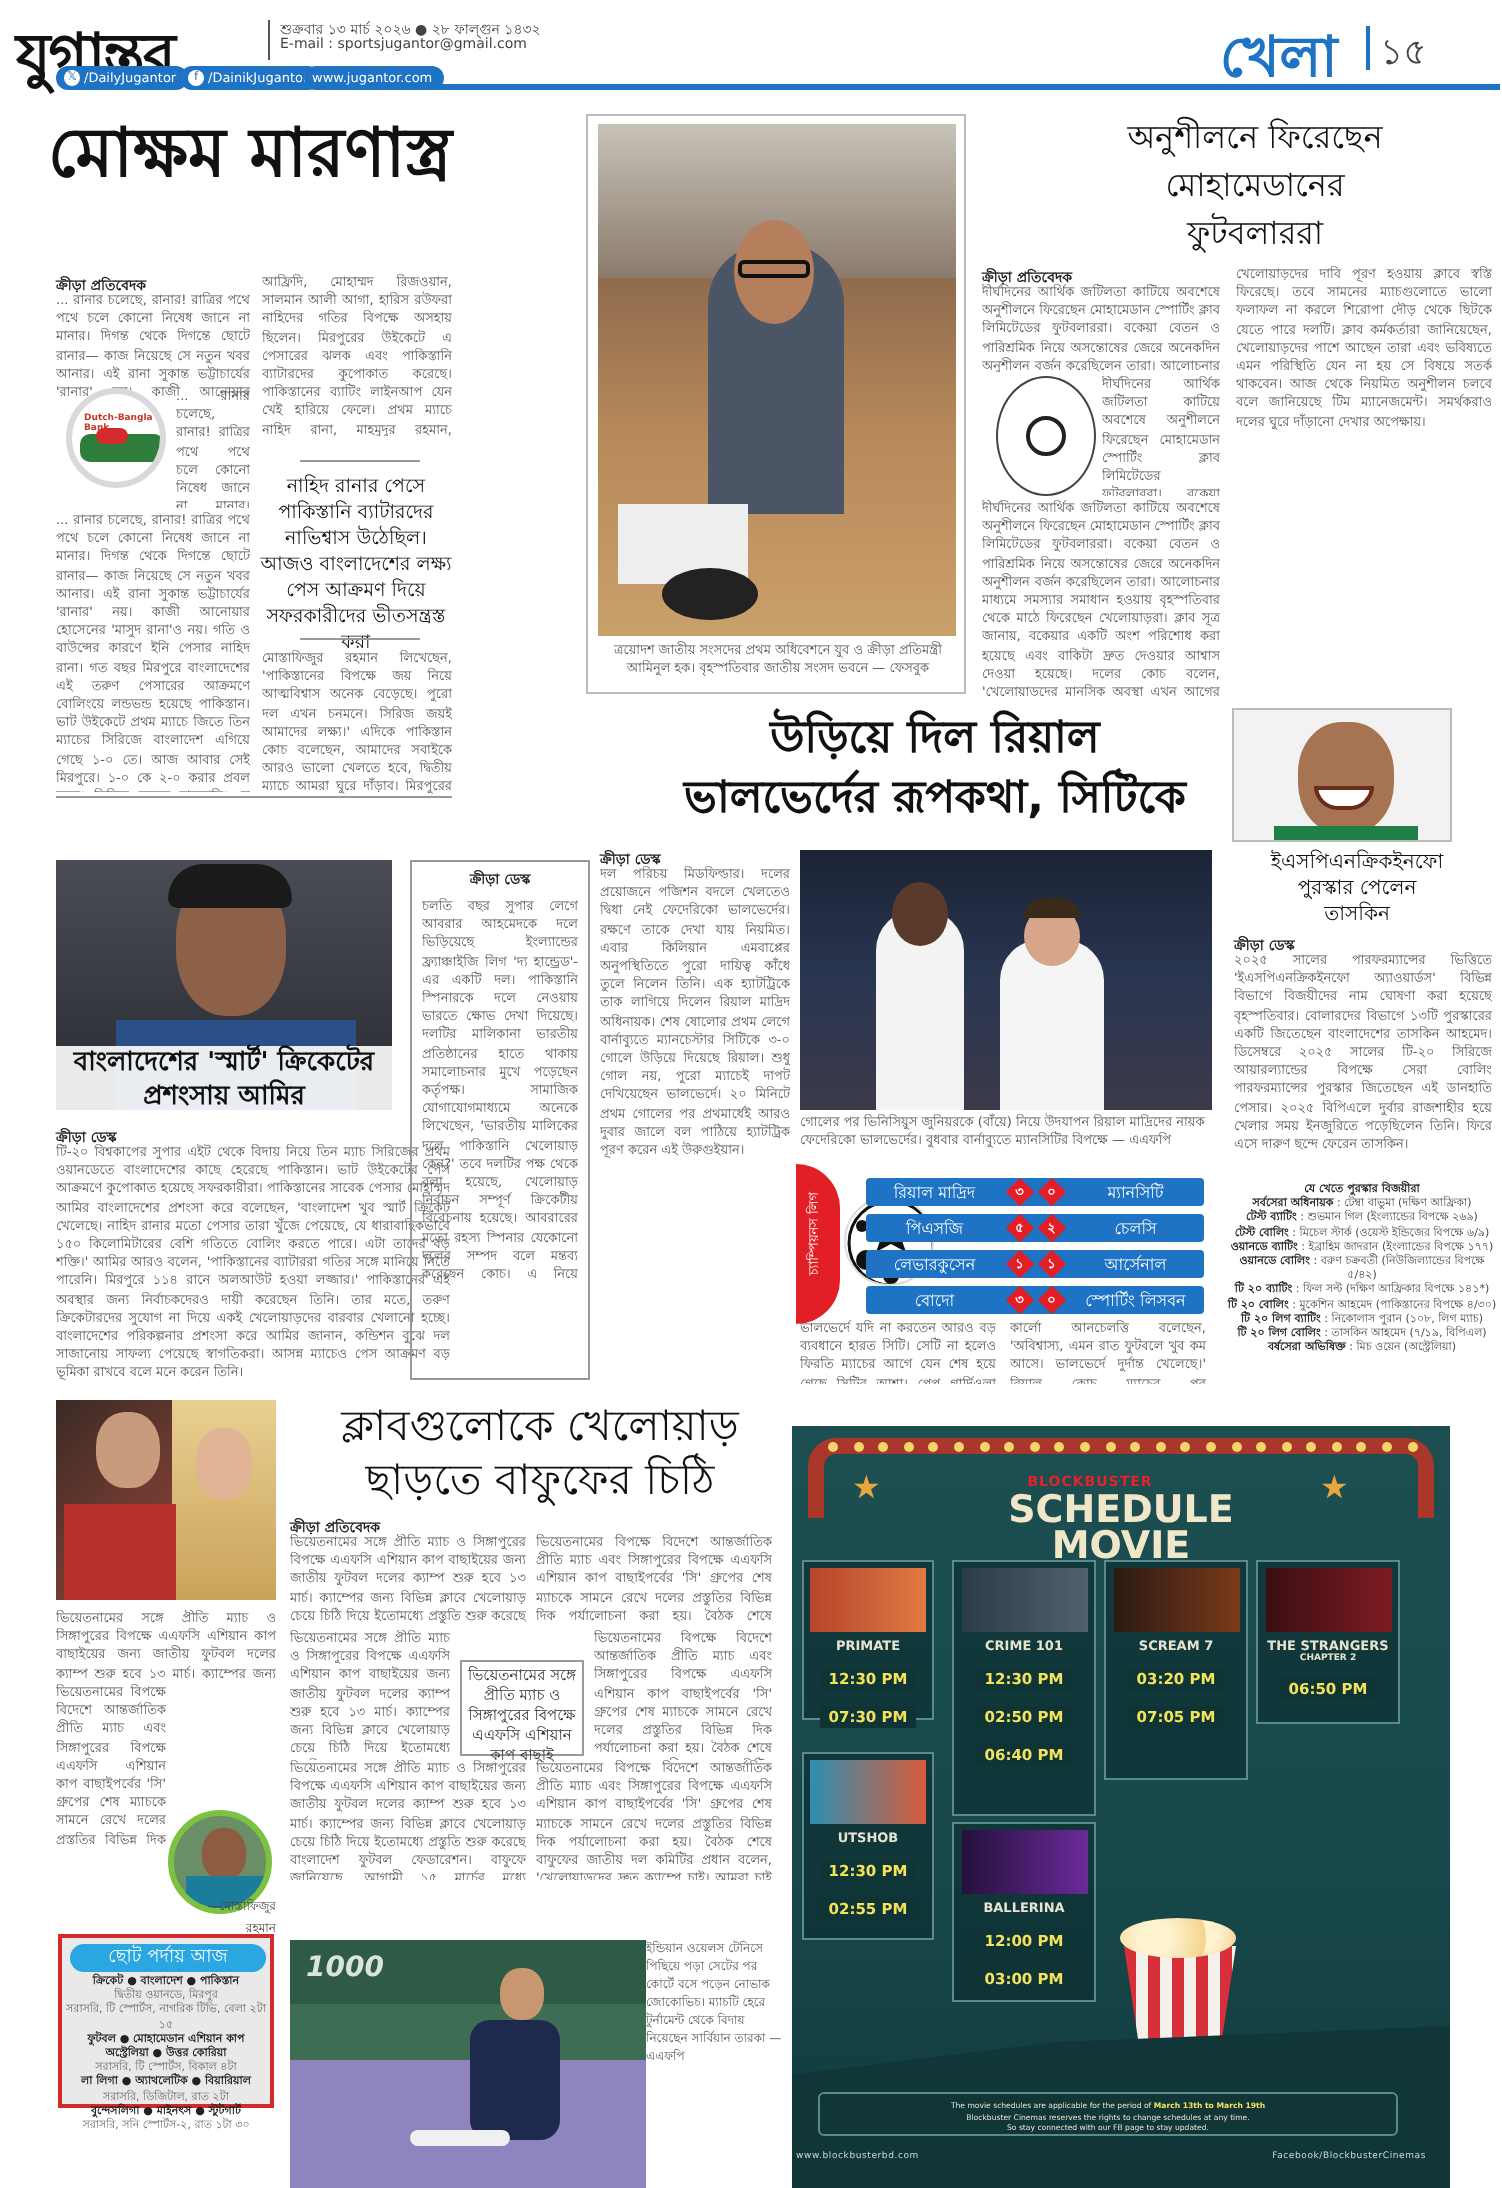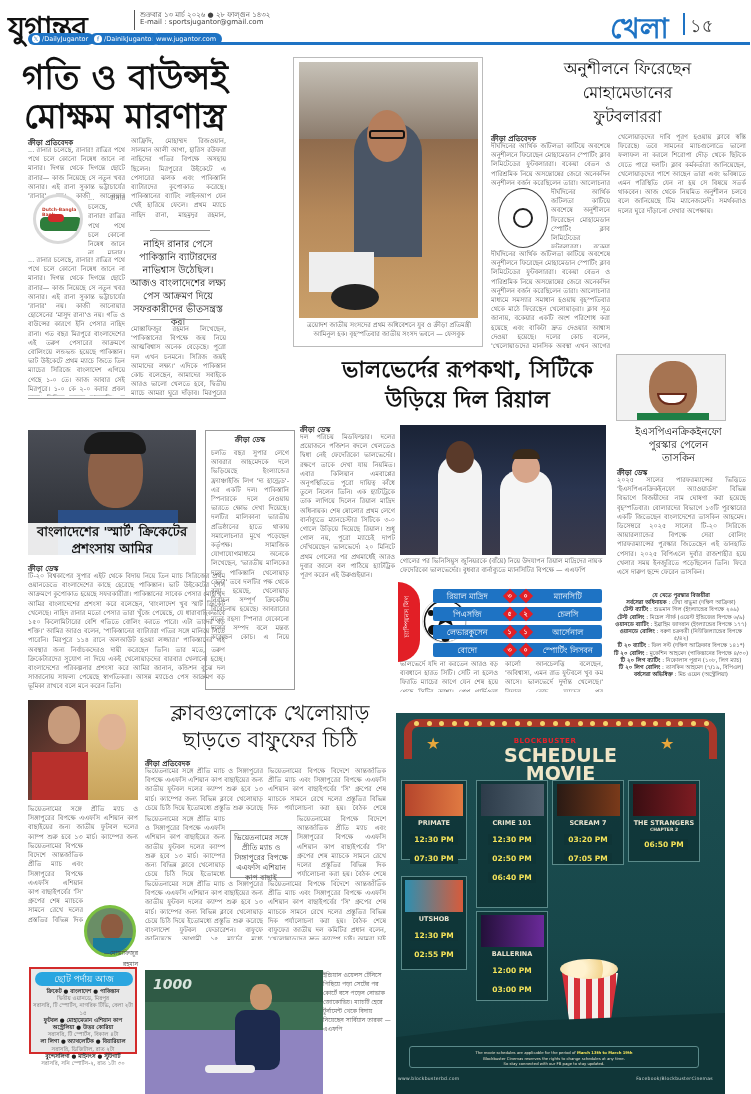--- a/index.html
+++ b/index.html
@@ -56,21 +56,20 @@
 <div class="abs mast-mail">E-mail : sportsjugantor@gmail.com</div>
 <div class="abs social" style="left:28px"><span class="ic">𝕏</span><span>/DailyJugantor</span></div>
 <div class="abs social" style="left:90px"><span class="ic">f</span><span>/DainikJugantor</span></div>
 <div class="abs social" style="left:152px"><span>www.jugantor.com</span></div>
 <div class="abs blueline"></div>
 <div class="abs section-title">খেলা</div>
 <div class="abs section-sep"></div>
 <div class="abs page-no">১৫</div>
 
 <div class="abs headline" style="left:20px;top:58px;width:210px;font-size:34px;font-weight:bold">
-  <div>গতি ও বাউন্সই</div>
   <div>মোক্ষম মারণাস্ত্র</div>
 </div>
 <div class="abs byline" style="left:28px;top:137px">ক্রীড়া প্রতিবেদক</div>
 <div class="abs body-text" style="left:28px;top:146px;width:97px;height:52px">... রানার চলেছে, রানার! রাত্রির পথে পথে চলে কোনো নিষেধ জানে না মানার। দিগন্ত থেকে দিগন্তে ছোটে রানার— কাজ নিয়েছে সে নতুন খবর আনার। এই রানা সুকান্ত ভট্টাচার্যের 'রানার' নয়। কাজী আনোয়ার হোসেনের 'মাসুদ রানা'ও নয়। গতি ও বাউন্সের কারণে ইনি পেসার নাহিদ রানা। গত বছর মিরপুরে বাংলাদেশের এই তরুণ পেসারের আক্রমণে বোলিংয়ে লন্ডভন্ড হয়েছে পাকিস্তান। ভাট উইকেটে প্রথম ম্যাচে জিতে তিন ম্যাচের সিরিজে বাংলাদেশ এগিয়ে গেছে ১-০ তে। আজ আবার সেই মিরপুরে। ১-০ কে ২-০ করার প্রবল লক্ষ্য। সিরিজ জয়ের হাতছানি। যে কৌশলে প্রথম ম্যাচে বাংলাদেশ কুপোকাত করেছিল পাকিস্তানকে, সেই একই কৌশল আজও প্রয়োগ করবে স্বাগতিকরা। সেই কৌশল হচ্ছে ফাস্ট বোলিং। নাহিদ রানার পেসে পাকিস্তানি ব্যাটারদের নাভিশ্বাস উঠেছিল। তাই আজও বাংলাদেশের লক্ষ্য পেস আক্রমণ দিয়ে সফরকারীদের ভীতসন্ত্রস্ত করা।</div>
 <div class="abs" style="left:33px;top:194px;width:50px;height:50px;border-radius:50%;border:3px solid #d9d9d9;background:#fff;overflow:hidden">
   <div style="position:absolute;left:6px;top:10px;font-size:4.5px;color:#c23b2b;font-family:'DejaVu Sans',sans-serif;font-weight:bold">Dutch-Bangla Bank</div>
   <div style="position:absolute;left:4px;top:20px;width:42px;height:14px;background:#2e7d3b;border-radius:5px"></div>
   <div style="position:absolute;left:12px;top:17px;width:16px;height:8px;background:#d32b2b;border-radius:4px"></div>
 </div>
 <div class="abs body-text" style="left:88px;top:194px;width:37px;height:60px">... রানার চলেছে, রানার! রাত্রির পথে পথে চলে কোনো নিষেধ জানে না মানার। দিগন্ত থেকে দিগন্তে ছোটে রানার— কাজ নিয়েছে সে নতুন খবর আনার। এই রানা সুকান্ত ভট্টাচার্যের 'রানার' নয়। কাজী আনোয়ার হোসেনের 'মাসুদ রানা'ও নয়। গতি ও বাউন্সের কারণে ইনি পেসার নাহিদ রানা। গত বছর মিরপুরে বাংলাদেশের এই তরুণ পেসারের আক্রমণে বোলিংয়ে লন্ডভন্ড হয়েছে পাকিস্তান। ভাট উইকেটে প্রথম ম্যাচে জিতে তিন ম্যাচের সিরিজে বাংলাদেশ এগিয়ে গেছে ১-০ তে। আজ আবার সেই মিরপুরে। ১-০ কে ২-০ করার প্রবল লক্ষ্য। সিরিজ জয়ের হাতছানি। যে কৌশলে প্রথম ম্যাচে বাংলাদেশ কুপোকাত করেছিল পাকিস্তানকে, সেই একই কৌশল আজও প্রয়োগ করবে স্বাগতিকরা। সেই কৌশল হচ্ছে ফাস্ট বোলিং। নাহিদ রানার পেসে পাকিস্তানি ব্যাটারদের নাভিশ্বাস উঠেছিল। তাই আজও বাংলাদেশের লক্ষ্য পেস আক্রমণ দিয়ে সফরকারীদের ভীতসন্ত্রস্ত করা।</div>
@@ -103,22 +102,22 @@
 <div class="abs" style="left:498px;top:188px;width:50px;height:60px;border-radius:50%;border:1px solid #444;display:flex;align-items:center;justify-content:center">
   <div style="width:20px;height:20px;border:2px solid #222;border-radius:50%"></div>
 </div>
 <div class="abs body-text" style="left:551px;top:188px;width:59px;height:60px">দীর্ঘদিনের আর্থিক জটিলতা কাটিয়ে অবশেষে অনুশীলনে ফিরেছেন মোহামেডান স্পোর্টিং ক্লাব লিমিটেডের ফুটবলাররা। বকেয়া বেতন ও পারিশ্রমিক নিয়ে অসন্তোষের জেরে অনেকদিন অনুশীলন বর্জন করেছিলেন তারা। আলোচনার মাধ্যমে সমস্যার সমাধান হওয়ায় বৃহস্পতিবার থেকে মাঠে ফিরেছেন খেলোয়াড়রা। ক্লাব সূত্র জানায়, বকেয়ার একটি অংশ পরিশোধ করা হয়েছে এবং বাকিটা দ্রুত দেওয়ার আশ্বাস দেওয়া হয়েছে। দলের কোচ বলেন, 'খেলোয়াড়দের মানসিক অবস্থা এখন আগের চেয়ে ভালো। সবাই আন্তরিকতা নিয়ে অনুশীলন করছে। আগামী ম্যাচগুলোতে ভালো ফল করাই আমাদের লক্ষ্য।' লিগ টেবিলে নিজেদের অবস্থান ফেরাতে এখন মরিয়া সাদা-কালোরা।</div>
 <div class="abs body-text" style="left:491px;top:250px;width:119px;height:98px">দীর্ঘদিনের আর্থিক জটিলতা কাটিয়ে অবশেষে অনুশীলনে ফিরেছেন মোহামেডান স্পোর্টিং ক্লাব লিমিটেডের ফুটবলাররা। বকেয়া বেতন ও পারিশ্রমিক নিয়ে অসন্তোষের জেরে অনেকদিন অনুশীলন বর্জন করেছিলেন তারা। আলোচনার মাধ্যমে সমস্যার সমাধান হওয়ায় বৃহস্পতিবার থেকে মাঠে ফিরেছেন খেলোয়াড়রা। ক্লাব সূত্র জানায়, বকেয়ার একটি অংশ পরিশোধ করা হয়েছে এবং বাকিটা দ্রুত দেওয়ার আশ্বাস দেওয়া হয়েছে। দলের কোচ বলেন, 'খেলোয়াড়দের মানসিক অবস্থা এখন আগের চেয়ে ভালো। সবাই আন্তরিকতা নিয়ে অনুশীলন করছে। আগামী ম্যাচগুলোতে ভালো ফল করাই আমাদের লক্ষ্য।' লিগ টেবিলে নিজেদের অবস্থান ফেরাতে এখন মরিয়া সাদা-কালোরা।</div>
 <div class="abs body-text" style="left:618px;top:133px;width:128px;height:200px">খেলোয়াড়দের দাবি পূরণ হওয়ায় ক্লাবে স্বস্তি ফিরেছে। তবে সামনের ম্যাচগুলোতে ভালো ফলাফল না করলে শিরোপা দৌড় থেকে ছিটকে যেতে পারে দলটি। ক্লাব কর্মকর্তারা জানিয়েছেন, খেলোয়াড়দের পাশে আছেন তারা এবং ভবিষ্যতে এমন পরিস্থিতি যেন না হয় সে বিষয়ে সতর্ক থাকবেন। আজ থেকে নিয়মিত অনুশীলন চলবে বলে জানিয়েছে টিম ম্যানেজমেন্ট। সমর্থকরাও দলের ঘুরে দাঁড়ানো দেখার অপেক্ষায়।</div>
 
 <div class="abs hr" style="left:28px;top:398px;width:198px"></div>
 
 <div class="abs headline" style="left:300px;top:355px;width:335px;font-size:22px;line-height:30px;font-weight:bold">
+  <div>উড়িয়ে দিল রিয়াল</div>
   <div>ভালভের্দের রূপকথা, সিটিকে</div>
-  <div>উড়িয়ে দিল রিয়াল</div>
 </div>
 
 <div class="abs photo" style="left:616px;top:354px;width:110px;height:67px;border:1px solid #bbb;background:#f2f2f2">
   <div style="position:absolute;left:32px;top:6px;width:48px;height:56px;background:#a67452;border-radius:45%"></div>
   <div style="position:absolute;left:40px;top:38px;width:30px;height:12px;background:#fff;border-radius:0 0 12px 12px;border:2px solid #6a2b1a"></div>
   <div style="position:absolute;left:20px;top:58px;width:72px;height:12px;background:#1f7f46"></div>
 </div>
 
 <div class="abs headline" style="left:611px;top:425px;width:135px;font-size:10px;line-height:13px">
   <div>ইএসপিএনক্রিকইনফো</div>
@@ -329,21 +328,21 @@
         <div><span class="mtime">12:30 PM</span></div>
         <div><span class="mtime">07:30 PM</span></div>
       </div>
       <div class="movie-card" style="left: 80px; top: 67px; width: 72px; height: 128px;">
         <div class="poster" style="background:linear-gradient(90deg,#2d3c4a,#51606e)"></div>
       <div class="mname">CRIME 101</div>
         <div><span class="mtime">12:30 PM</span></div>
         <div><span class="mtime">02:50 PM</span></div>
         <div><span class="mtime">06:40 PM</span></div>
       </div>
-      <div class="movie-card" style="left: 156px; top: 67px; width: 72px; height: 85px;">
+      <div class="movie-card" style="left: 156px; top: 67px; width: 72px; height: 110px;">
         <div class="poster" style="background:linear-gradient(90deg,#2a1a14,#7a3a1a)"></div>
       <div class="mname">SCREAM 7</div>
         <div><span class="mtime">03:20 PM</span></div>
         <div><span class="mtime">07:05 PM</span></div>
       </div>
       <div class="movie-card" style="left: 232px; top: 67px; width: 72px; height: 82px;">
         <div class="poster" style="background:linear-gradient(90deg,#3a0e12,#7d1c22)"></div>
       <div class="mname">THE STRANGERS</div>
         <div class="msub">CHAPTER 2</div>
         <div><span class="mtime">06:50 PM</span></div>

